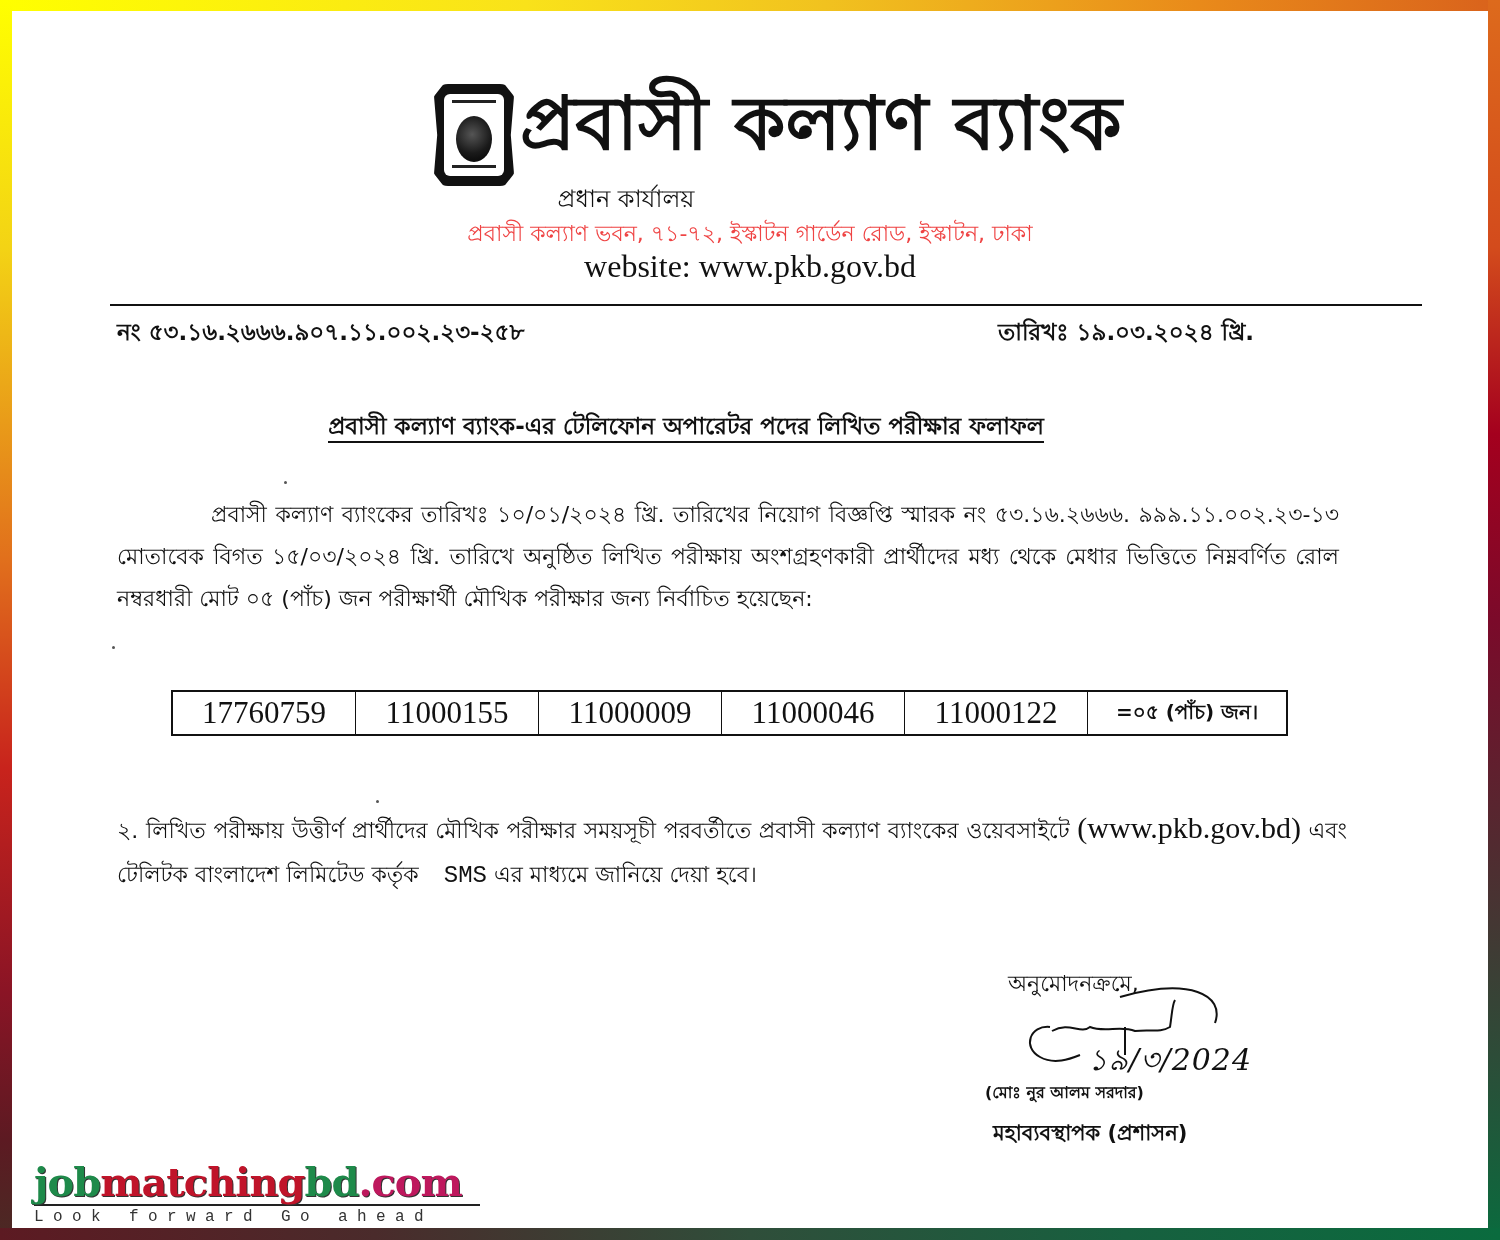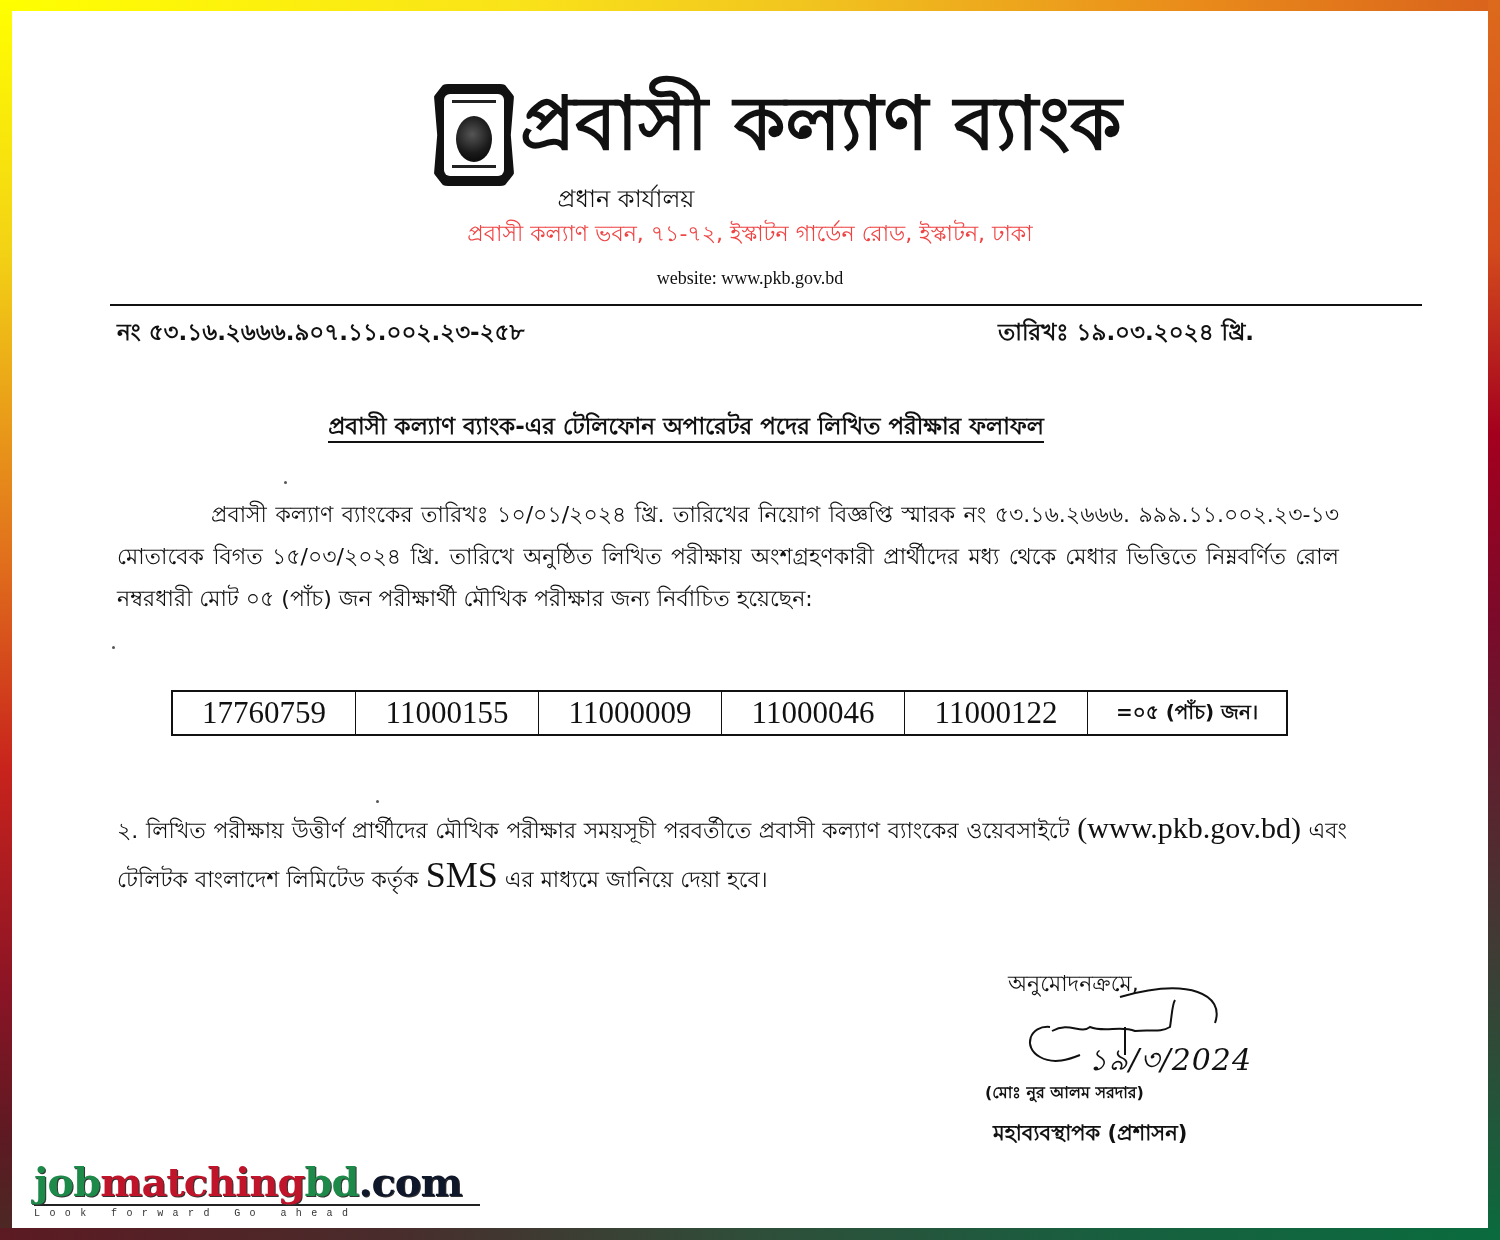--- a/index.html
+++ b/index.html
@@ -36,21 +36,21 @@
       background: radial-gradient(circle at 45% 40%, #555 0%, #1a1a1a 55%, #000 100%);
     }
     .logo-band { position: absolute; left: 8px; right: 8px; height: 3px; background: #222; }
 
     .bank-title {
       position: absolute; left: 520px; top: 86px; font-size: 74px; font-weight: bold;
       letter-spacing: 0; line-height: 1; color: #111; white-space: nowrap;
     }
     .head-office { position: absolute; left: 0; width: 1252px; top: 180px; text-align: center; font-size: 24px; color: #111; }
     .address { position: absolute; left: 0; width: 1500px; top: 216px; text-align: center; font-size: 22px; color: #ef4444; }
-    .website { position: absolute; left: 0; width: 1500px; top: 268px; text-align: center; font-size: 18px; color: #111; }
+    .website { position: absolute; left: 0; width: 1500px; top: 248px; text-align: center; font-size: 32px; color: #111; }
 
     .rule { position: absolute; left: 110px; top: 304px; width: 1312px; height: 2px; background: #111; }
 
     .ref-no { position: absolute; left: 117px; top: 314px; font-size: 23px; font-weight: bold; white-space: nowrap; }
     .date { position: absolute; left: 998px; top: 314px; font-size: 23px; font-weight: bold; white-space: nowrap; }
 
     .subject {
       position: absolute; left: 0; width: 1372px; top: 408px; text-align: center;
       font-size: 23px; font-weight: bold;
     }
@@ -70,37 +70,37 @@
       border: 1.5px solid #111; height: 42px; padding: 0; text-align: center; vertical-align: middle;
     }
     .roll-cell { width: 182px; font-size: 31px; font-family: "Liberation Serif", "DejaVu Serif", serif; }
     .total-cell { width: 198px; font-size: 20px; font-weight: bold; }
 
     .para2 {
       position: absolute; left: 117px; top: 806px; width: 1230px;
       font-size: 22px; line-height: 44px; text-align: justify;
     }
     .para2 .url { font-family: "Liberation Serif", "DejaVu Serif", serif; font-size: 30px; }
-    .para2 .sms { font-family: Liberation Serif, serif; font-size: 36px; }
+    .para2 .sms { font-family: Liberation Mono, monospace; font-size: 24px; margin-left: 18px; }
 
     .approval { position: absolute; left: 1008px; top: 966px; font-size: 22px; white-space: nowrap; }
     .signature { position: absolute; left: 1010px; top: 985px; width: 280px; height: 100px; }
     .sig-date { position: absolute; left: 1088px; top: 1036px; font-size: 30px; font-style: italic; font-family: "DejaVu Serif", serif; letter-spacing: 1px; white-space: nowrap; }
     .signer-name { position: absolute; left: 985px; top: 1080px; font-size: 16px; font-weight: bold; white-space: nowrap; }
     .signer-title { position: absolute; left: 993px; top: 1117px; font-size: 21px; font-weight: bold; white-space: nowrap; }
 
     
     .wm { position: absolute; left: 34px; top: 1162px; width: 446px; }
     .wm-text { font-family: "DejaVu Serif", serif; font-weight: bold; font-size: 40px; line-height: 1; letter-spacing: -1px; white-space: nowrap;
       text-shadow: 1px 1px 0 #333; }
     .wm-green { color: #1e8a4a; }
     .wm-red { color: #c0142a; }
-    .wm-yellow { color: #0f172a; }
+    .wm-yellow { color: #be185d; }
     .wm-line { height: 2px; background: #222; margin-top: 2px; }
-    .wm-tag { font-family: "Liberation Mono", monospace; font-size: 10px; letter-spacing: 9.4px; color: #333; white-space: nowrap; margin-top: 2px; }
+    .wm-tag { font-family: "Liberation Mono", monospace; font-size: 16px; letter-spacing: 9.4px; color: #333; white-space: nowrap; margin-top: 2px; }
 
     .speck { position: absolute; width: 3px; height: 3px; background: #555; border-radius: 50%; }
   </style>
 </head>
 <body>
 
 <div class="frame-top"></div>
 <div class="frame-left"></div>
 <div class="frame-right"></div>
 <div class="frame-bottom"></div>

